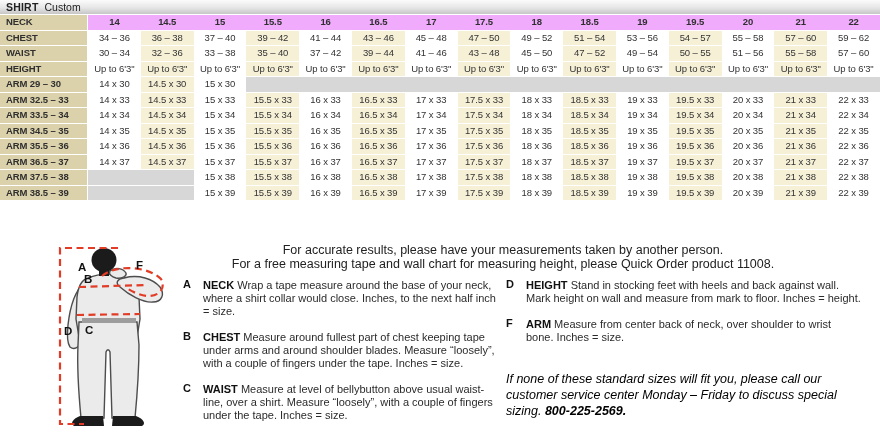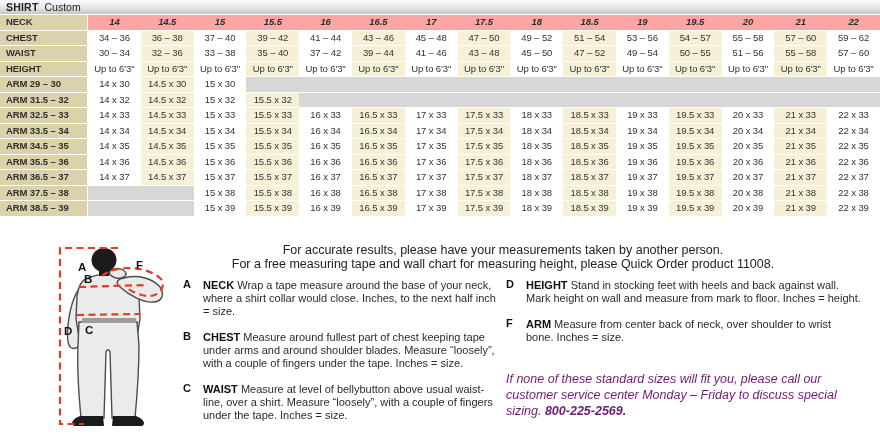--- a/index.html
+++ b/index.html
@@ -15,21 +15,21 @@
   #topbar .s{margin-left:6px;}
 
   
   #size-table{position:absolute;left:0;top:15px;border-collapse:separate;border-spacing:0;
               table-layout:fixed;width:880px;}
   #size-table th,#size-table td{height:14.5px;line-height:14.5px;padding:0;margin:0;
               font-size:9.5px;border-bottom:1px solid #fff;white-space:nowrap;overflow:hidden;
               text-align:center;vertical-align:middle;color:#333;letter-spacing:-0.1px;}
   #size-table th.rowlabel{text-align:left;padding-left:6px;background:#dbd1aa;font-weight:bold;
               color:#2f2f2f;border-right:1px solid #fff;}
-  #size-table tr.head-row td{background:#fca5a5;font-weight:bold;color:#2f2f2f;font-style:italic;}
+  #size-table tr.head-row td{background:#f0abfc;font-weight:bold;color:#2f2f2f;}
   #size-table td.w{background:#ffffff;}
   #size-table td.c{background:#f6f0d7;}
   #size-table td.empty{background:#d7d7d7;}
 
   
   #intro{position:absolute;left:140px;top:243px;width:726px;text-align:center;
          font-size:12.5px;line-height:14px;color:#222;}
 
   
   #figure{position:absolute;left:0;top:245px;width:180px;height:200px;}
@@ -38,21 +38,21 @@
   .instr-col{position:absolute;top:278px;}
   #instructions-left{left:183px;width:315px;}
   #instructions-right{left:506px;width:356px;}
   .instr{display:flex;margin-bottom:11px;font-size:11px;line-height:13px;color:#2b2b2b;}
   .instr .letter{flex:0 0 19px;font-weight:bold;color:#111;}
   .instr p{margin:1px;}
   .instr .term{font-weight:bold;color:#111;}
 
   
   #special-note{position:absolute;left:506px;top:371px;width:358px;font-style:italic;
-        font-size:12.5px;line-height:16px;color:#701a75;}
+        font-size:12.5px;line-height:16px;color:#000000;}
   #special-note .phone{font-weight:bold;}
 </style>
 </head>
 <body>
 
 <div id="page">
 
   <div id="topbar">
     <span class="t">SHIRT</span><span class="s">Custom</span>
   </div>
@@ -161,38 +161,20 @@
           <td class="empty"></td>
           <td class="empty"></td>
           <td class="empty"></td>
           <td class="empty"></td>
           <td class="empty"></td>
           <td class="empty"></td>
           <td class="empty"></td>
           <td class="empty"></td>
         </tr>
         <tr>
-          <th class="rowlabel">ARM 31.5 – 32</th>
-          <td class="w">14 x 32</td>
-          <td class="c">14.5 x 32</td>
-          <td class="w">15 x 32</td>
-          <td class="c">15.5 x 32</td>
-          <td class="empty"></td>
-          <td class="empty"></td>
-          <td class="empty"></td>
-          <td class="empty"></td>
-          <td class="empty"></td>
-          <td class="empty"></td>
-          <td class="empty"></td>
-          <td class="empty"></td>
-          <td class="empty"></td>
-          <td class="empty"></td>
-          <td class="empty"></td>
-        </tr>
-        <tr>
           <th class="rowlabel">ARM 32.5 – 33</th>
           <td class="w">14 x 33</td>
           <td class="c">14.5 x 33</td>
           <td class="w">15 x 33</td>
           <td class="c">15.5 x 33</td>
           <td class="w">16 x 33</td>
           <td class="c">16.5 x 33</td>
           <td class="w">17 x 33</td>
           <td class="c">17.5 x 33</td>
           <td class="w">18 x 33</td>

